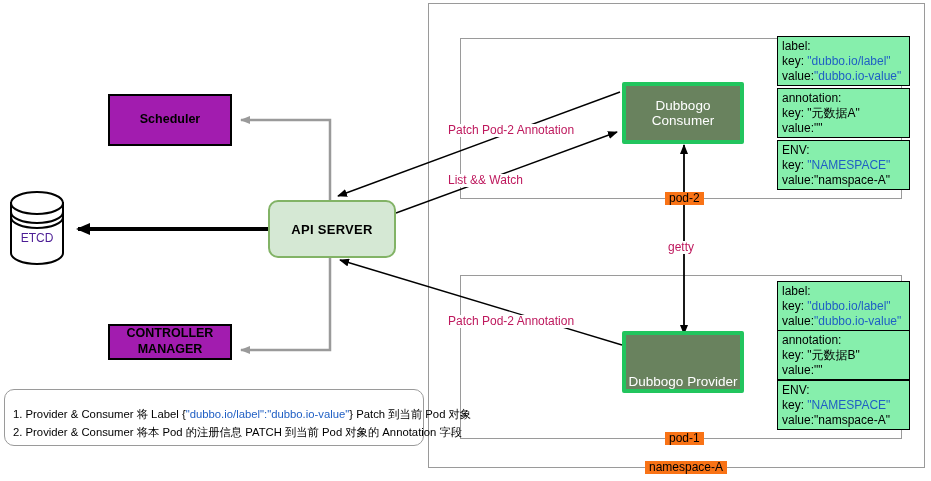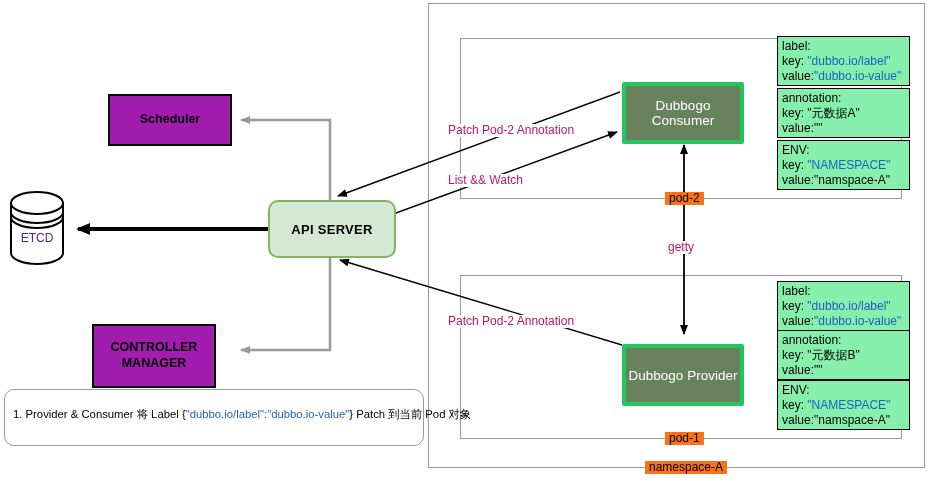--- a/index.html
+++ b/index.html
@@ -92,36 +92,36 @@
 
     <line x1="622" y1="345" x2="340" y2="260" stroke="#000000" stroke-width="1.4" marker-end="url(#arw-black)"></line>
 
     <line x1="684" y1="145" x2="684" y2="334" stroke="#000000" stroke-width="1.8" marker-end="url(#arw-black)" marker-start="url(#arw-black-start)"></line>
   </svg>
 
   <div class="node rounded-box" style="left:108px;top:94px;width:124px;height:52px;">
     <span>Scheduler</span>
   </div>
 
-  <div class="node rounded-box" style="left:92px;top:324px;width:124px;height:64px;flex-direction:column;align-items:center;">
+  <div class="node rounded-box" style="left:108px;top:324px;width:124px;height:36px;flex-direction:column;align-items:center;">
     <span>CONTROLLER</span>
     <span>MANAGER</span>
   </div>
 
   <div class="node apiserver" style="left:268px;top:200px;width:128px;height:58px;">
     <span>API SERVER</span>
   </div>
 
   <div class="etcd-label" style="left:16px;top:231px;width:42px;text-align:center;">ETCD</div>
 
   <div class="node dubbo-box" style="left:622px;top:82px;width:122px;height:62px;">
     <span>Dubbogo Consumer</span>
   </div>
 
-  <div class="node dubbo-box" style="left:622px;top:344px;width:122px;height:62px;">
+  <div class="node dubbo-box" style="left:622px;top:331px;width:122px;height:62px;align-items:flex-end;">
     <span>Dubbogo Provider</span>
   </div>
 
   <div class="info-box" style="position:absolute;left:777px;top:36px;width:124px;height:44px;">
       <div><span>label:</span></div>
       <div><span>key: </span><span class="blue">"dubbo.io/label"</span></div>
       <div><span>value:</span><span class="blue">"dubbo.io-value"</span></div>
     </div>
   <div class="info-box" style="position:absolute;left:777px;top:88px;width:124px;height:44px;">
       <div><span>annotation:</span></div>
@@ -154,15 +154,16 @@
   <div class="edge-label" style="left:446px;top:174px;">List &amp;&amp; Watch</div>
   <div class="edge-label" style="left:446px;top:315px;">Patch Pod-2 Annotation</div>
   <div class="edge-label" style="left:666px;top:241px;">getty</div>
 
   <div class="container-label" style="left:665px;top:192px;">pod-2</div>
   <div class="container-label" style="left:665px;top:432px;">pod-1</div>
   <div class="container-label" style="left:645px;top:461px;">namespace-A</div>
 
   <div class="legend-box" style="left:4px;top:389px;width:420px;height:57px;">
       <div><span>1. Provider &amp; Consumer 将 Label  {</span><span class="blue">"dubbo.io/label":"dubbo.io-value"</span><span>} Patch 到当前 Pod 对象</span></div>
+      <div><span>2. Provider &amp; Consumer 将本 Pod 的注册信息 PATCH 到当前 Pod 对象的 Annotation 字段</span></div>
     </div>
 
 </div>
 
 </body></html>

